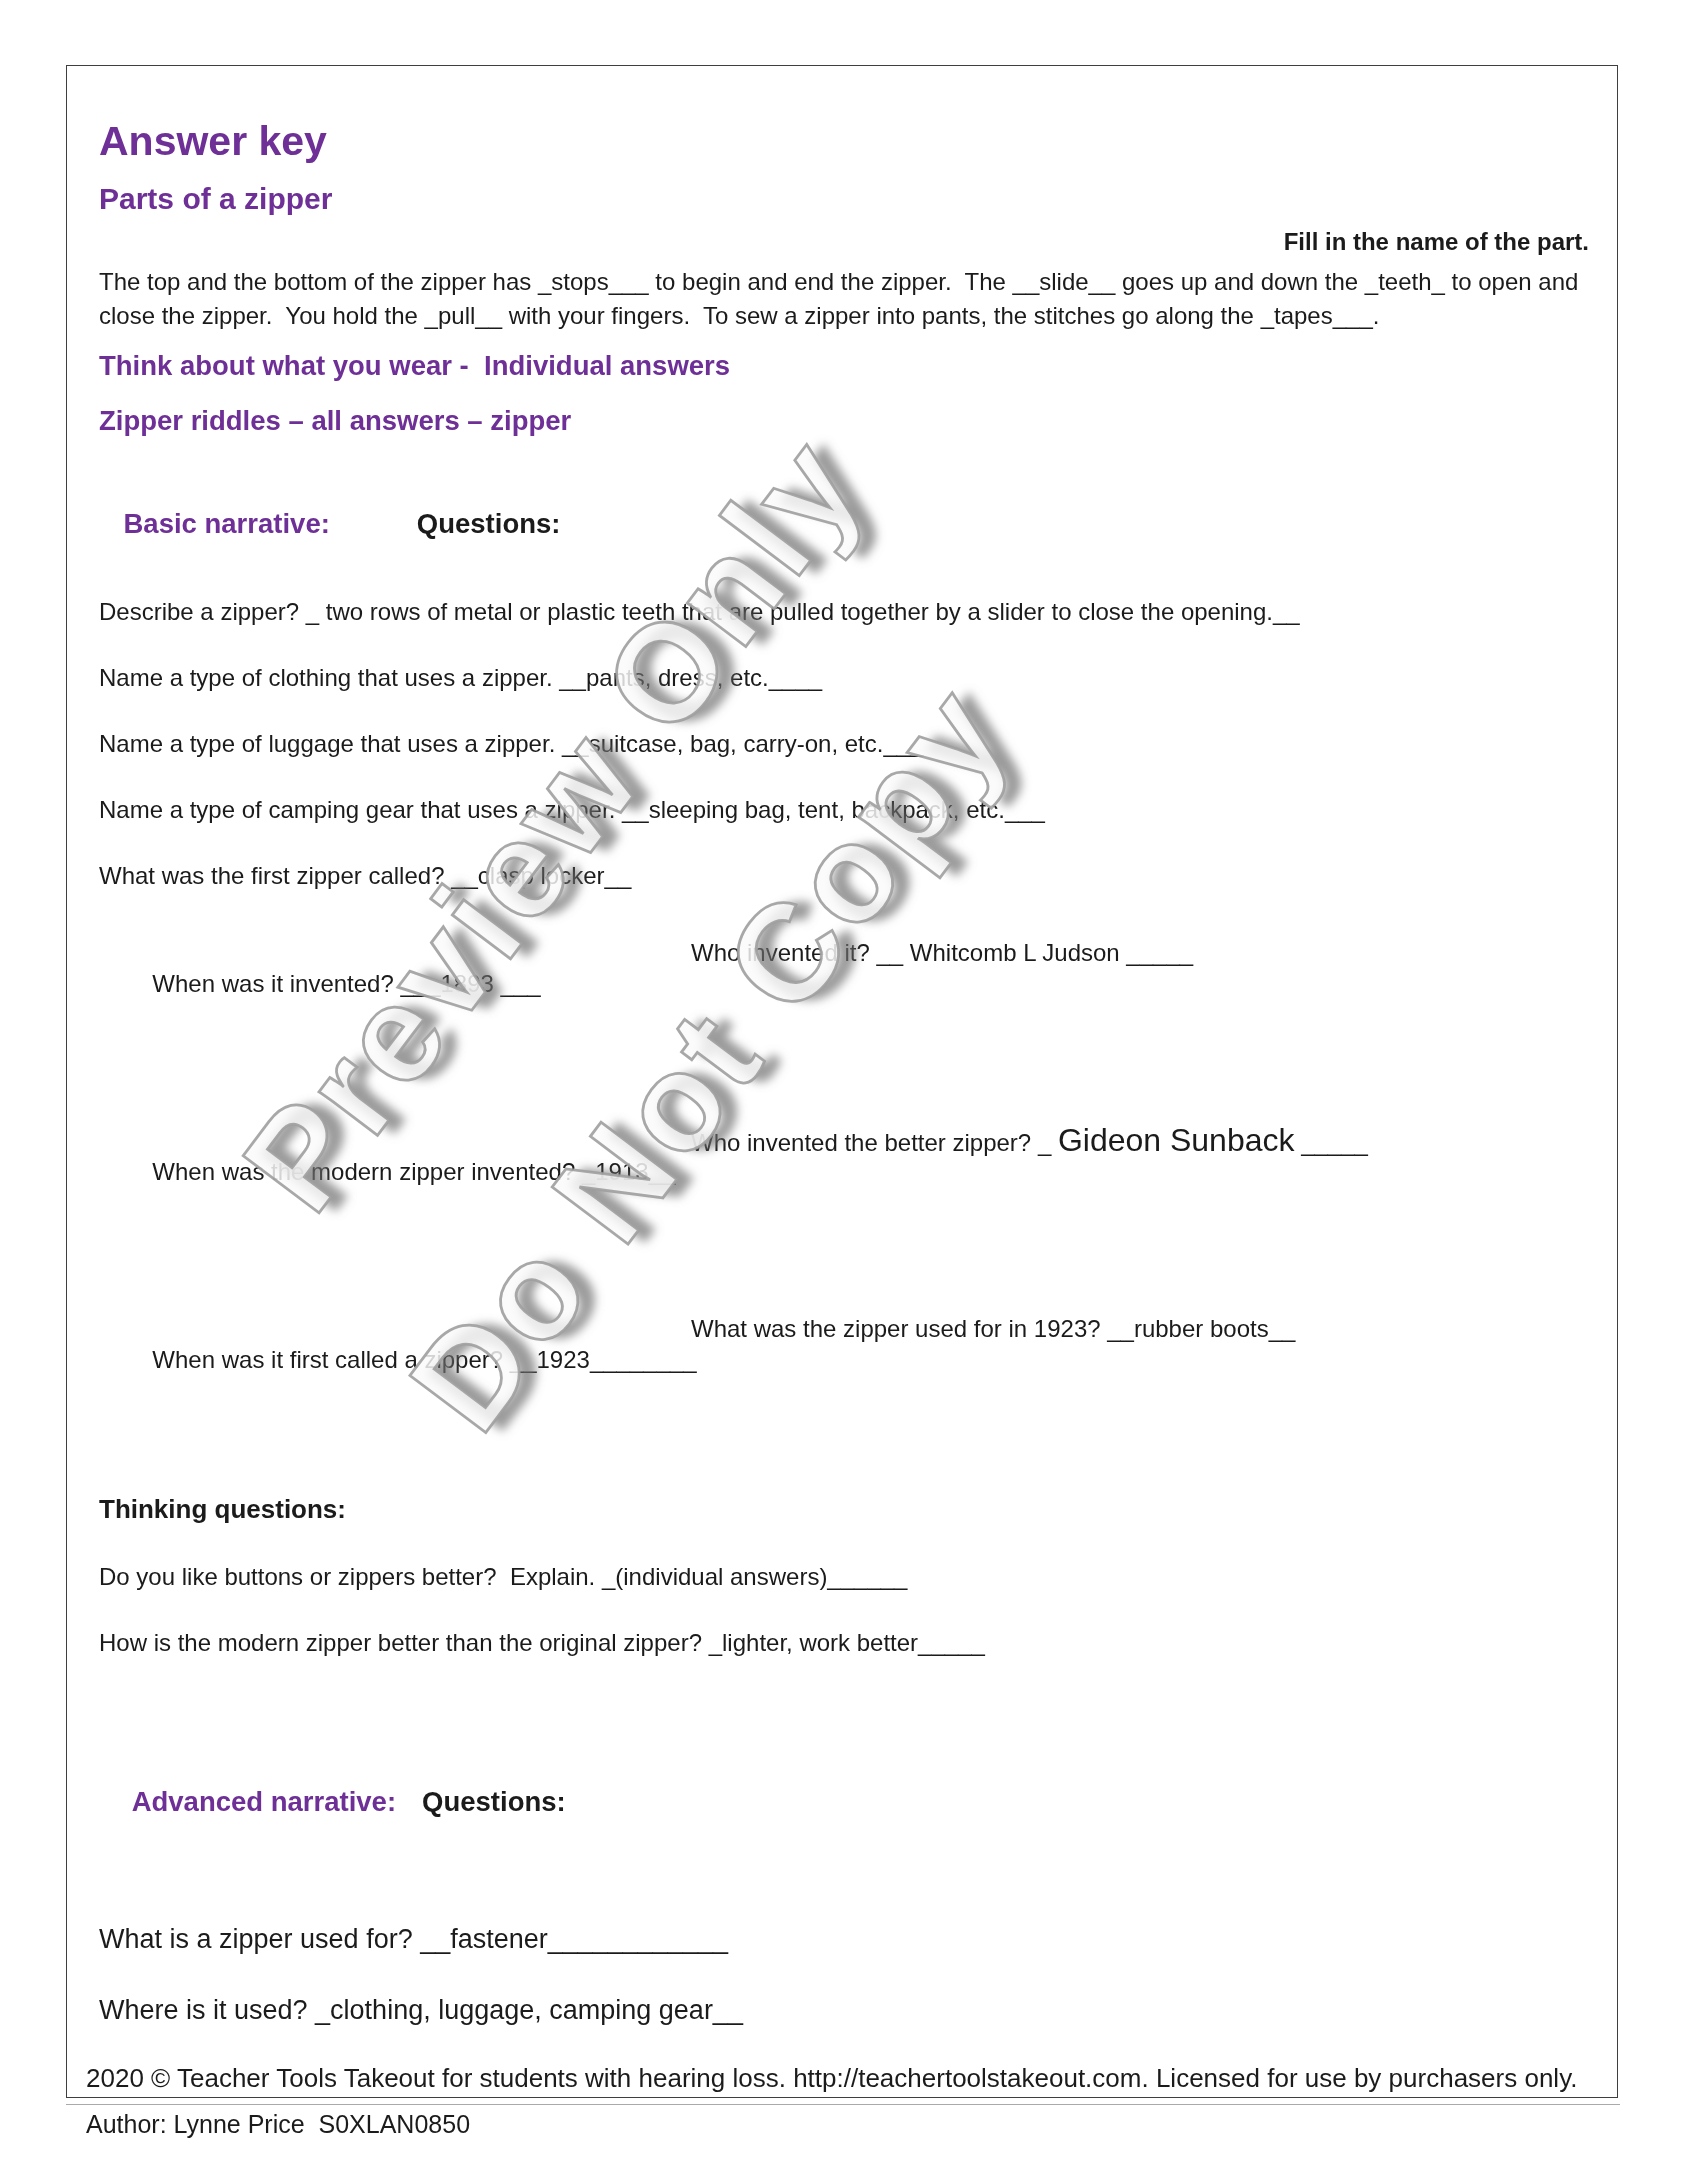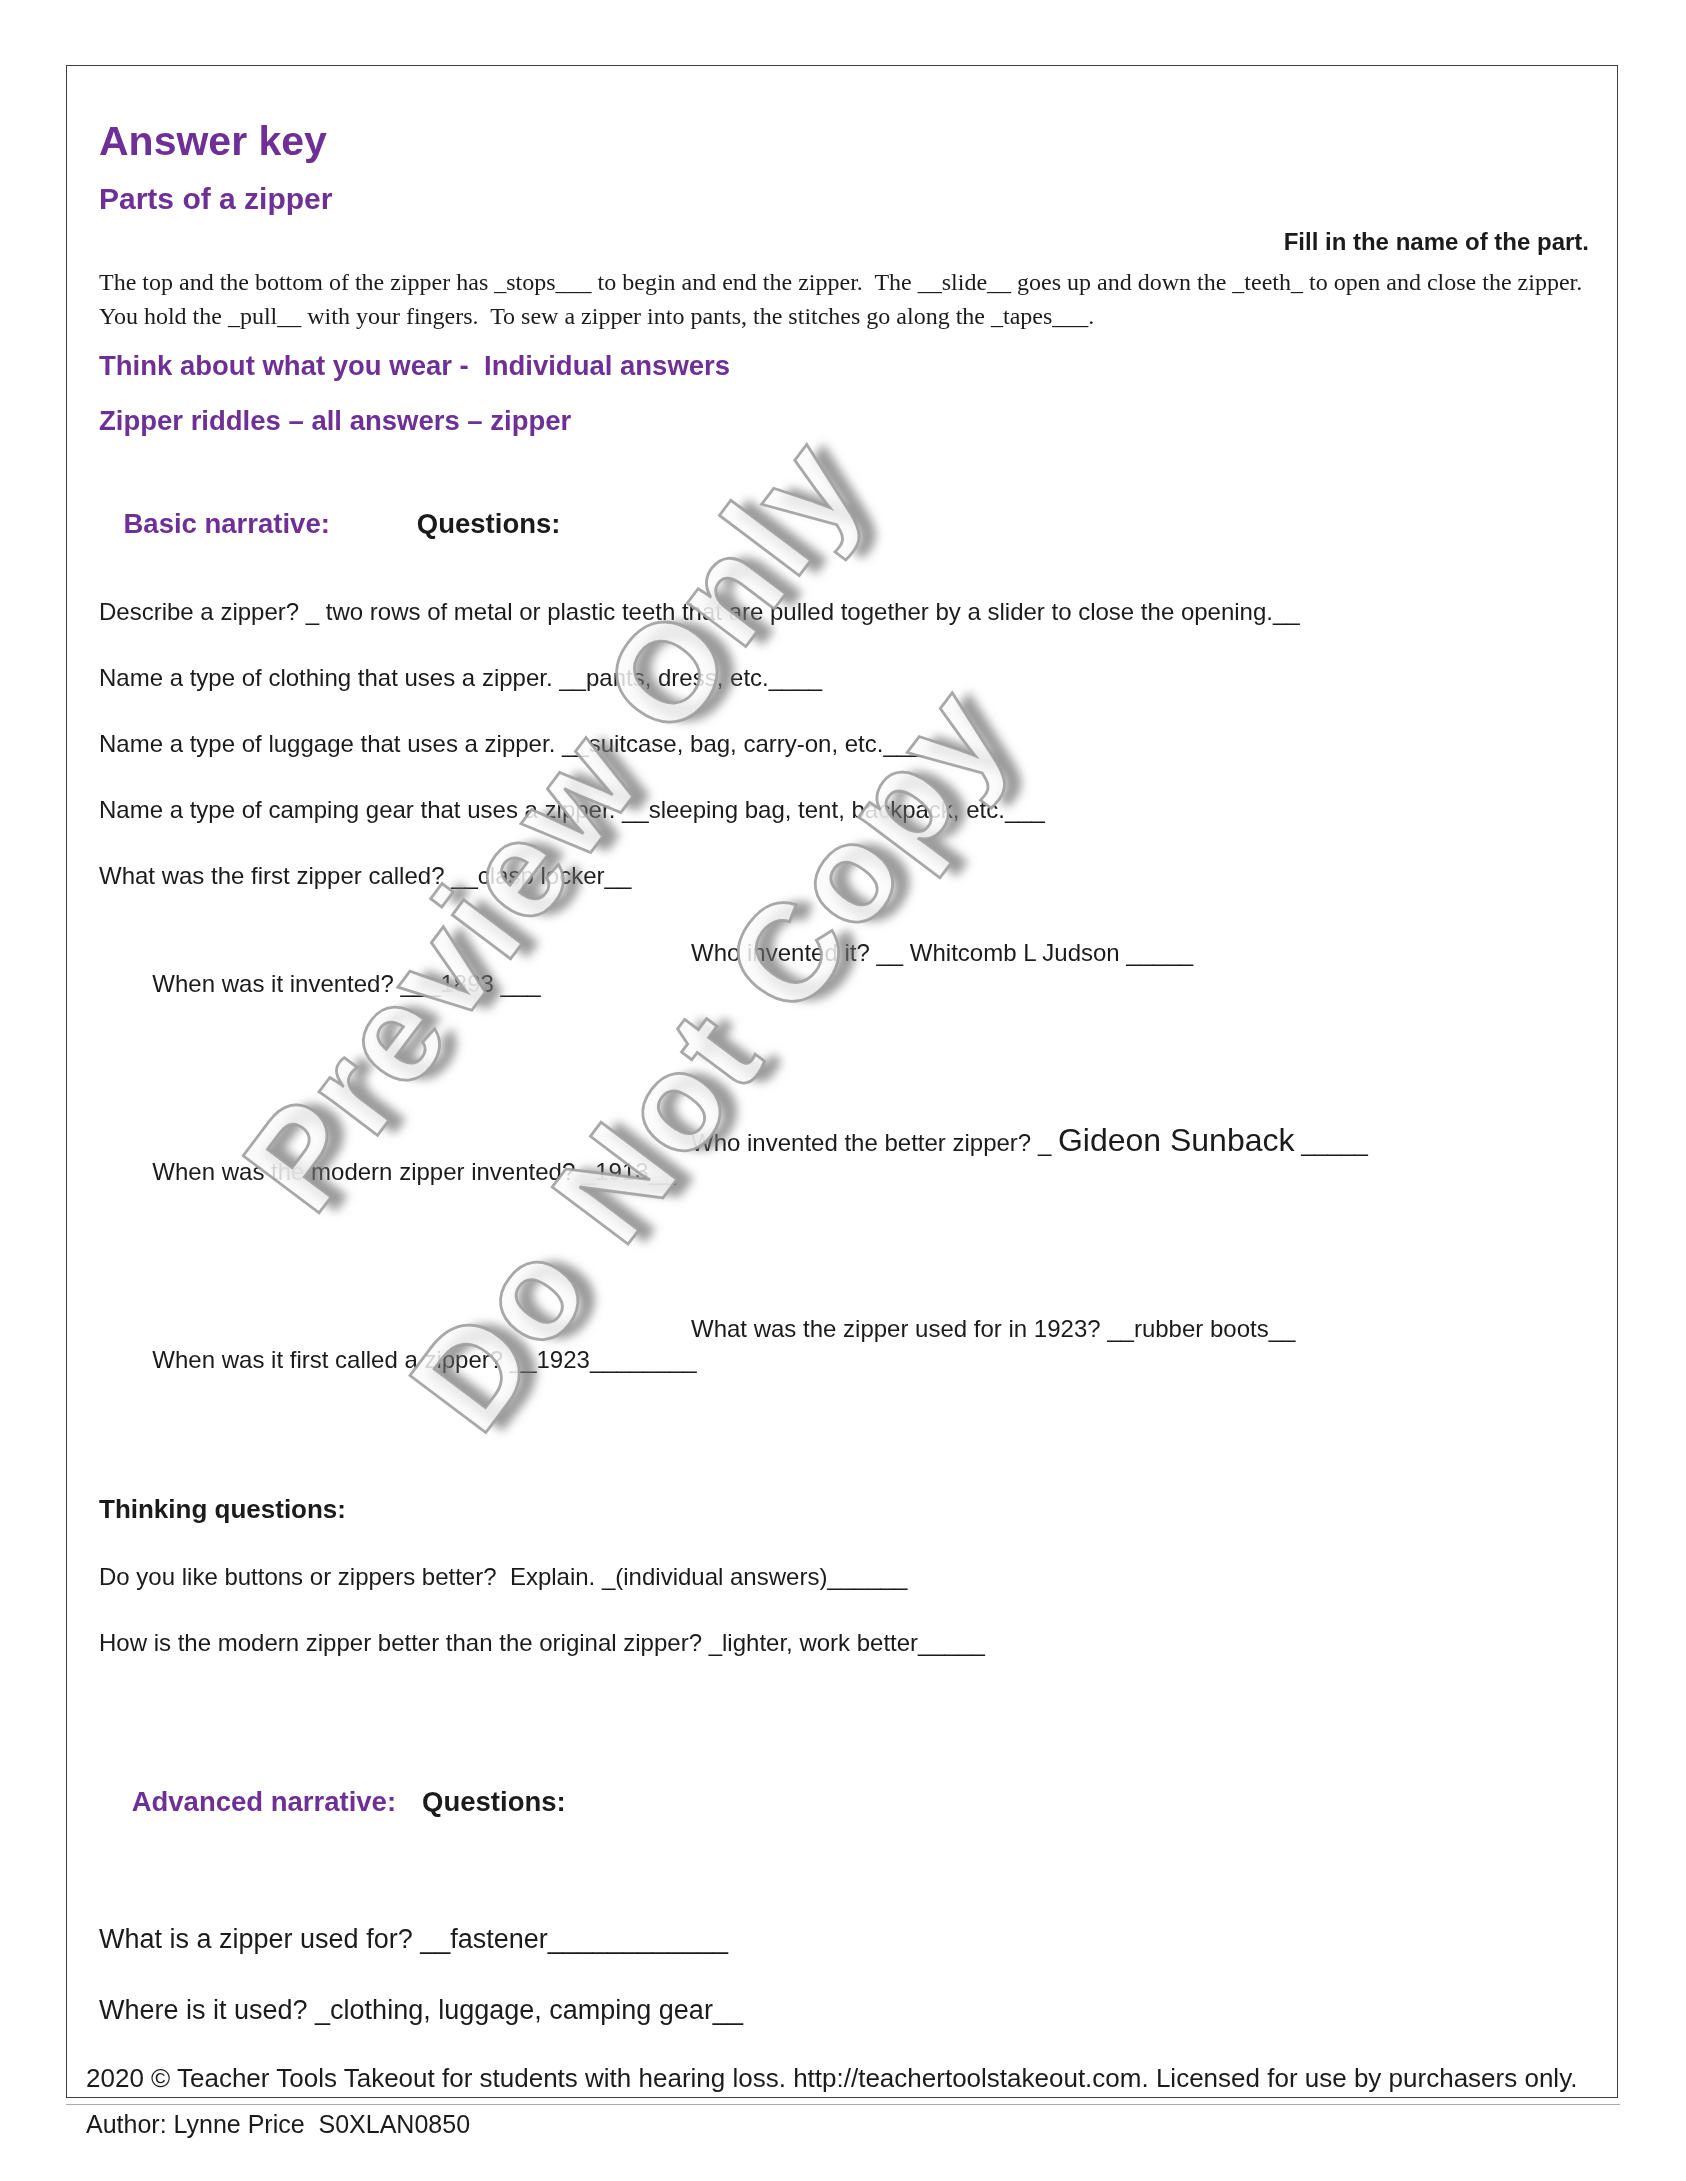--- a/index.html
+++ b/index.html
@@ -37,21 +37,21 @@
     color:var(--purple,#6e3097);
   }
   .h3 { font-size:27.5px; line-height:39px; font-weight:bold; }
   .purple { color:var(--purple,#6e3097); }
   .instruction {
     margin:9.2px 0 0 96px;
     font-size:24px; line-height:31px; font-weight:bold;text-align:right;
   }
   .para {
     margin:7.3px 0 0 0; width:1484px;
-    font-size:24px; line-height:34px;font-family:Liberation Serif, serif;
+    font-size:24px; line-height:34px;
   }
   .think { margin-top:13px; }
   .riddles { margin-top:16.5px; }
   .heading-row { display:block; }
   .basic-row { margin-top:48px; }
   .advanced-row { margin-top:42px; }
   .q-label { color:#1b1b1b;margin-top:20px; }
   .basic-row .q-label { margin-left:87px; }
   .advanced-row .q-label { margin-left:26px; }
   .qblock { margin-top:3.7px; }

